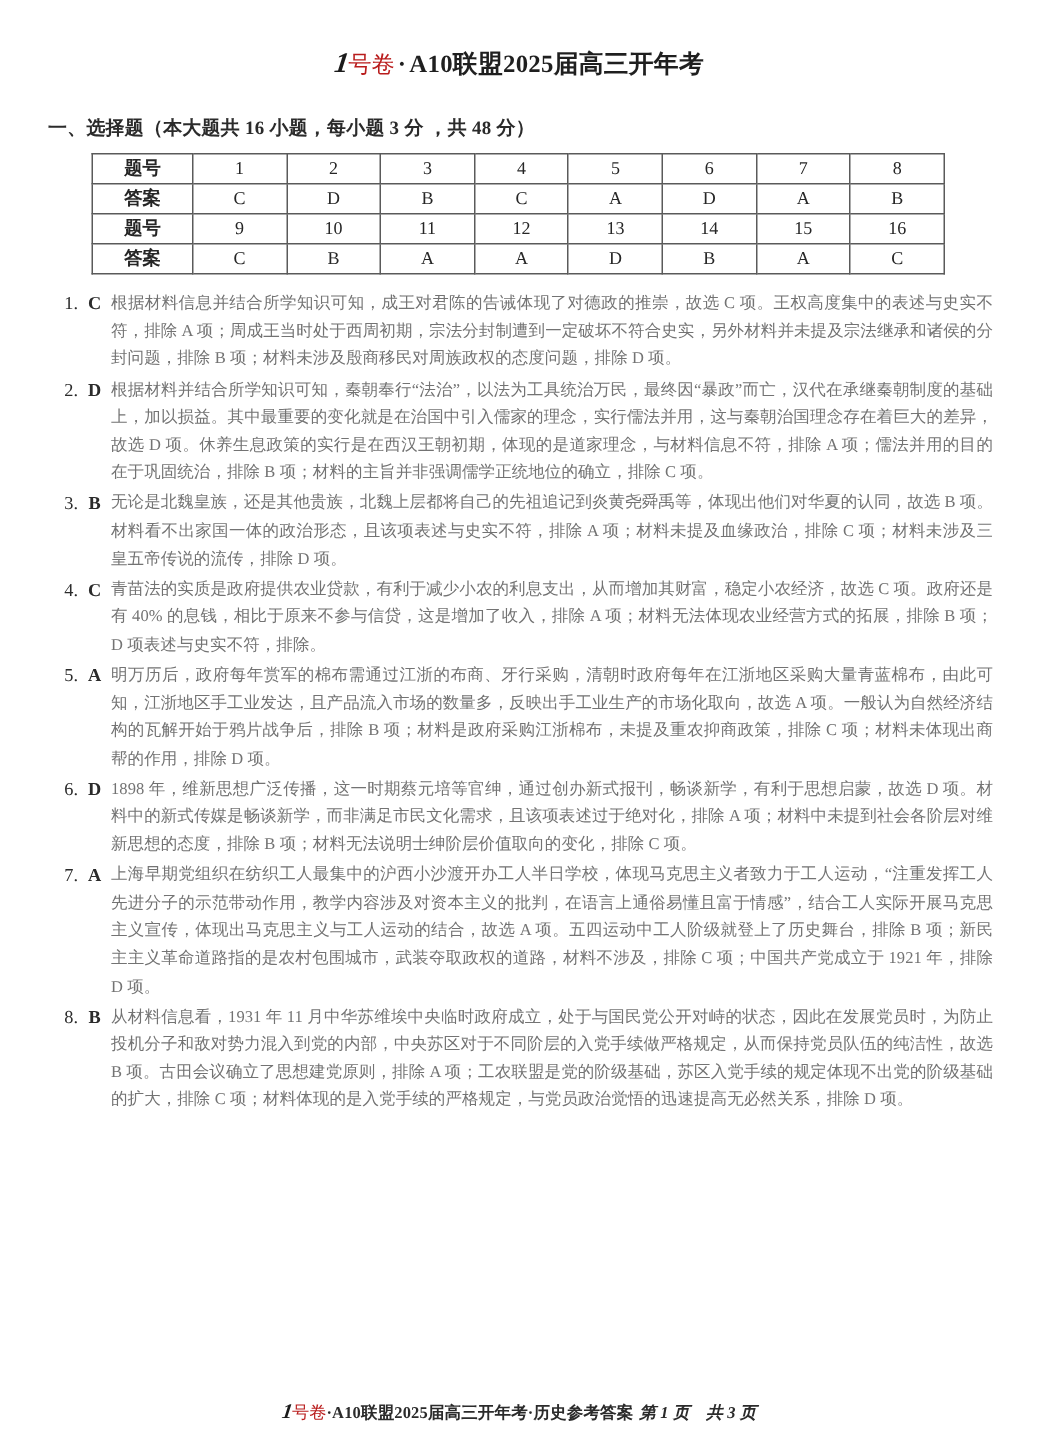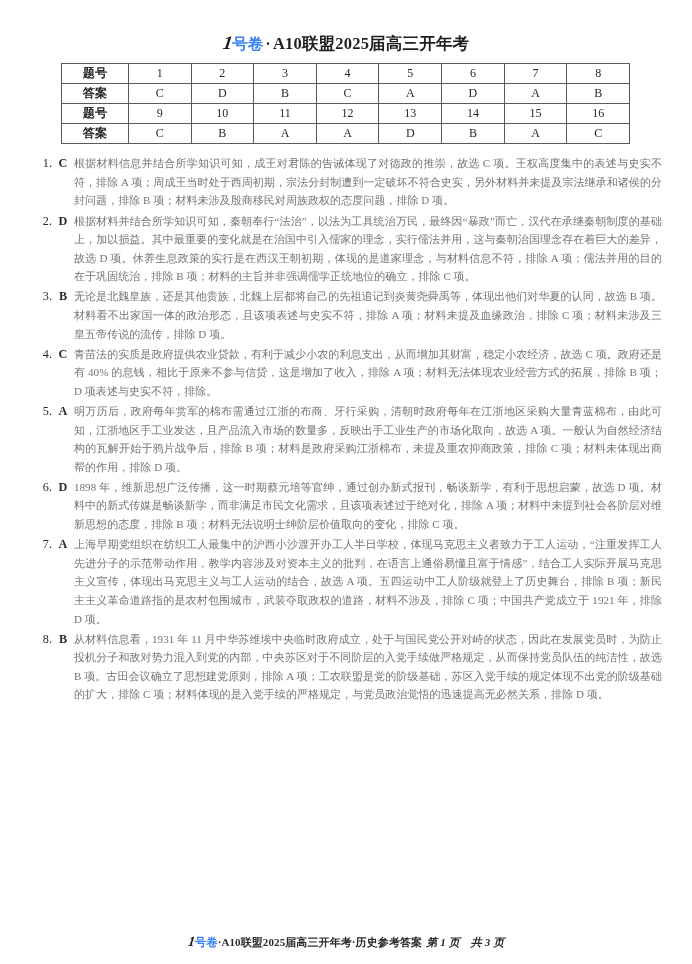--- a/index.html
+++ b/index.html
@@ -44,24 +44,24 @@
     font-style: italic;
     font-weight: bold;
     font-size: 19px;
     letter-spacing: -1px;
     transform: skewX(-8deg);
     margin-right: 1px;
     color: #1b1b1b;
   }
   .logo-cn {
     display: inline-block;
-    font-weight: bold;
+    font-weight: normal;
     font-size: 15.5px;
     letter-spacing: 0px;
-    color: #3b82f6;
+    color: #b91c1c;
     font-family: "DejaVu Serif", serif;
   }
   .title-sep {
     display: inline-block;
     padding: 0 2px;
     font-weight: bold;
   }
   .title-main {
     display: inline-block;
     font-size: 16.5px;
@@ -178,20 +178,21 @@
 <body>
 
 <div class="page">
 
   <div class="title-block">
     <div class="title-line-1">
       <span class="logo-mark">1</span><span class="logo-cn">号卷</span><span class="title-sep">·</span><span class="title-main">A10联盟2025届高三开年考</span>
     </div>
   </div>
 
+  <div class="section-heading">一、选择题（本大题共 16 小题，每小题 3 分 ，共 48 分）</div>
 
   <div class="answer-table-wrap">
     <table class="answer-table">
       <tbody>
         <tr>
           <td class="rowhead">题号</td>
           <td class="val">1</td>
           <td class="val">2</td>
           <td class="val">3</td>
           <td class="val">4</td>

